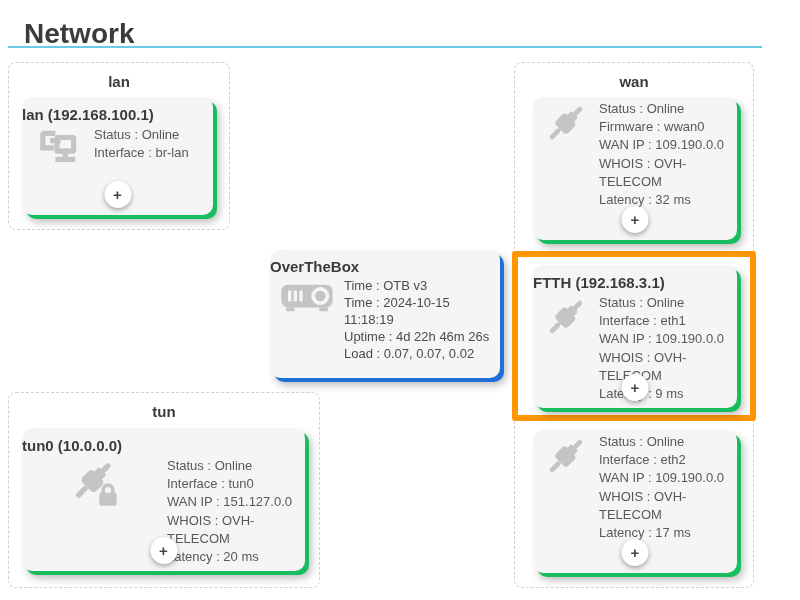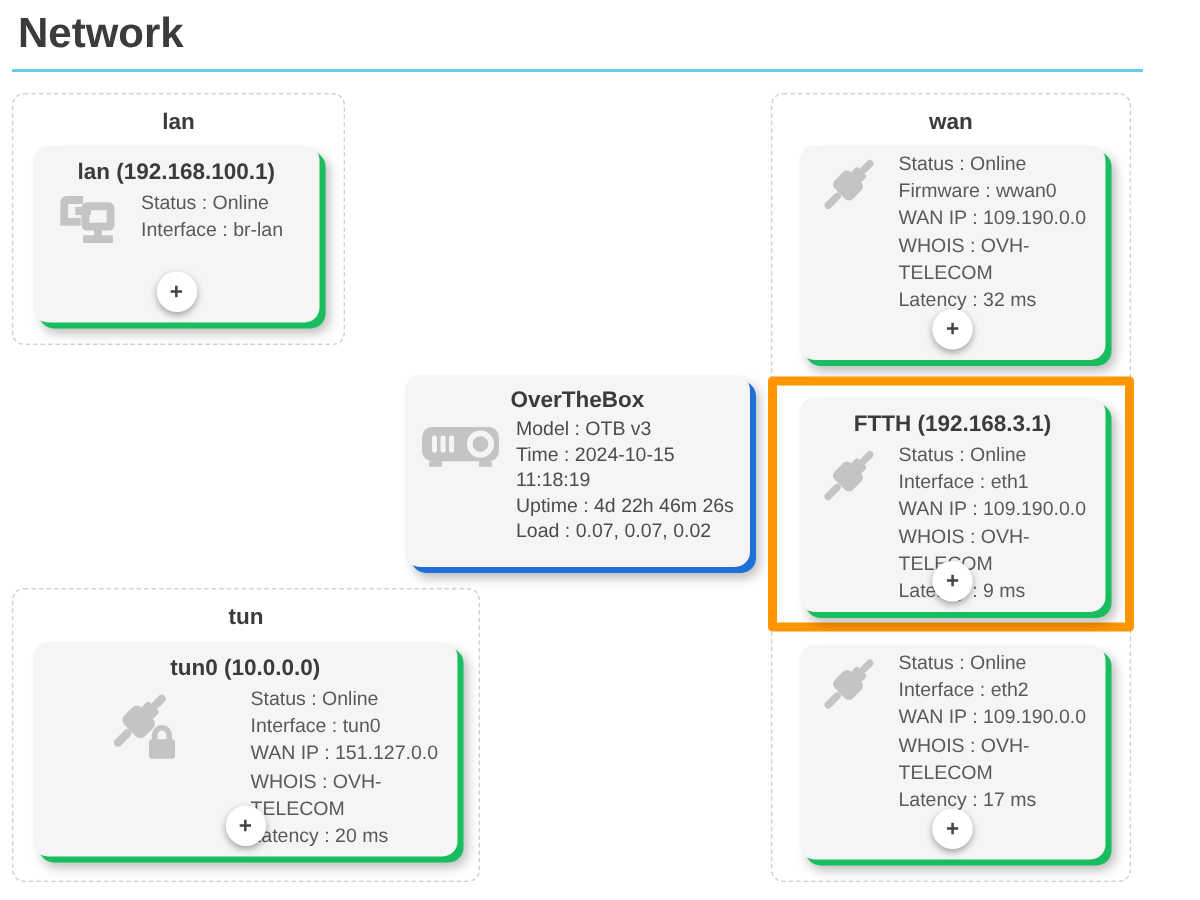--- a/index.html
+++ b/index.html
@@ -1,38 +1,38 @@
 <!DOCTYPE html>
 <html><head>
 <meta charset="utf-8">
 <style>
   html,body{margin:0;padding:0;background:#fff;}
   .page{
     position:relative;width:800px;height:600px;background:#fff;
     font-family:"Liberation Sans", sans-serif;overflow:hidden;
   }
   .page-title{
-    position:absolute;left:8px;top:2px;margin:4px;
+    position:absolute;left:8px;top:2px;margin:16px;
     font-size:28px;font-weight:bold;color:#3b3b3b;
   }
   .divider{position:absolute;left:8px;top:46px;width:754px;height:2px;background:#67cbe5;}
 
   .group{position:absolute;border:1px dashed #d0d0d0;border-radius:8px;box-sizing:border-box;}
   .group-label{text-align:center;margin-top:10px;font-weight:bold;font-size:15px;color:#3b3b3b;}
   #group-lan{left:8px;top:62px;width:222px;height:168px;}
   #group-wan{left:514px;top:62px;width:240px;height:526px;}
   #group-tun{left:8px;top:392px;width:312px;height:196px;}
 
   .card{
     position:absolute;background:#f5f5f5;border-radius:10px;box-sizing:border-box;
     cursor:pointer;
   }
   .card.green{box-shadow:4px 4px 0 0 #17bd5f, 6px 7px 8px rgba(0,0,0,.28);}
   .card.blue {box-shadow:4px 4px 0 0 #1f6fd8, 6px 7px 8px rgba(0,0,0,.28);}
-  .card-title{text-align:center;font-weight:bold;font-size:15px;color:#3b3b3b;padding-top:9px;}
+  .card-title{text-align:left;font-weight:bold;font-size:15px;color:#3b3b3b;padding-top:9px;}
   .card-body{display:flex;align-items:flex-start;margin-top:3px;}
   .icon-box{display:flex;justify-content:center;align-items:center;flex:0 0 66px;}
   .lines{font-size:13px;color:#595959;line-height:1.4;}
   #card-otb .lines{font-size:13px;line-height:1.3;color:#4c4c4c;}
 
   #card-lan {left:22px; top:97px; width:191px;height:118px;}
   #card-lan .icon-box{flex-basis:72px;}
   #card-lte {left:533px;top:97px; width:204px;height:143px;}
   #card-ftth{left:533px;top:265px;width:204px;height:143px;}
   #card-adsl{left:533px;top:430px;width:204px;height:143px;}
@@ -172,21 +172,21 @@
           <rect x="1" y="7" width="54" height="24" rx="7" fill="#c4c4c4"></rect>
           <rect x="8" y="13" width="3.5" height="12" rx="1.5" fill="#f5f5f5"></rect>
           <rect x="14" y="13" width="3.5" height="12" rx="1.5" fill="#f5f5f5"></rect>
           <rect x="20" y="13" width="3.5" height="12" rx="1.5" fill="#f5f5f5"></rect>
           <circle cx="42" cy="19" r="7.5" fill="none" stroke="#f5f5f5" stroke-width="4"></circle>
           <rect x="6" y="31" width="9" height="4" fill="#c4c4c4"></rect>
           <rect x="41" y="31" width="9" height="4" fill="#c4c4c4"></rect>
         </svg>
       </span>
       <div class="lines">
-          <div>Model : OTB v3</div>
+          <div>Time : OTB v3</div>
           <div>Time : 2024-10-15 11:18:19</div>
           <div>Uptime : 4d 22h 46m 26s</div>
           <div>Load : 0.07, 0.07, 0.02</div>
         </div>
     </div>
   </div>
 
   <div class="group" id="group-tun">
     <div class="group-label">tun</div>
   </div>

